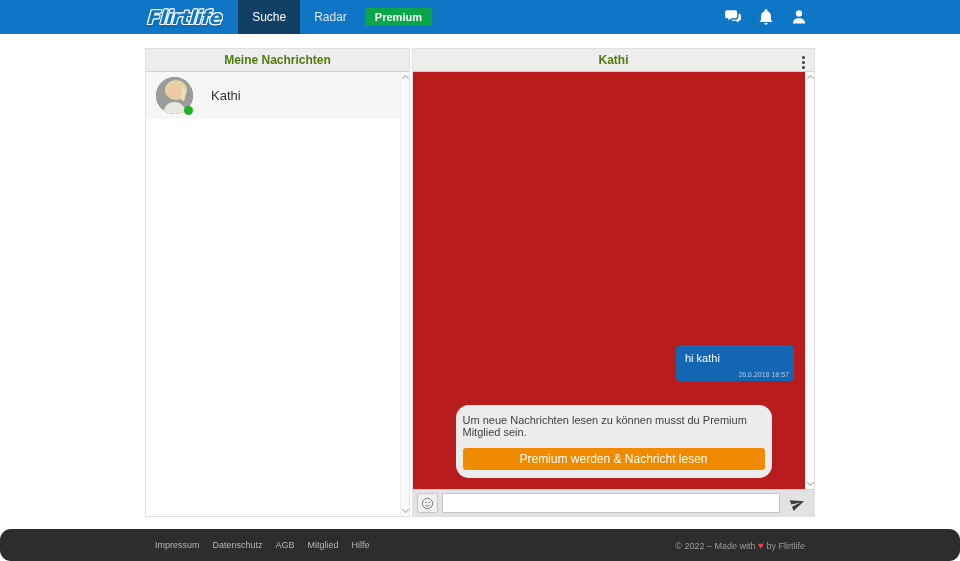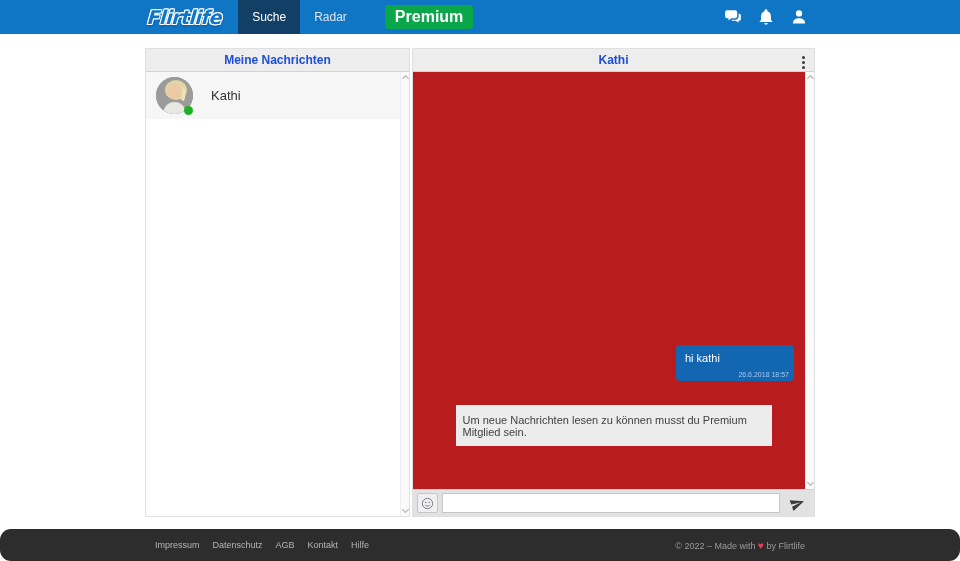--- a/index.html
+++ b/index.html
@@ -11,32 +11,32 @@
   .navbar { height:34px; background:#0f76c6; display:flex; align-items:stretch; }
   .logo { align-self:center; margin-left:148px; margin-right:16px;
     font-family:"DejaVu Sans", sans-serif; font-style:italic; font-weight:800;
     font-size:19px; letter-spacing:-0.5px; color:#0f76c6; cursor:pointer;
     text-shadow:-1px -1px 0 #fff, 1px -1px 0 #fff, -1px 1px 0 #fff, 1px 1px 0 #fff,
                  0 -1px 0 #fff, 0 1px 0 #fff, -1px 0 0 #fff, 1px 0 0 #fff, 0 2px 3px rgba(0,0,0,.35);
     transform:skewX(-5deg); }
   .nav-item { display:flex; align-items:center; padding:0 14px; color:#e5e5e5;
     font-size:12px; cursor:pointer; }
   .nav-item.active { background:#123f66; color:#fff;justify-content:center; }
-  .premium-btn { align-self:center; margin-left:24px; background:#09a74a; color:#fff;
-    font-size:16px; font-weight:bold; padding:3px 10px; border-radius:3px; border:none; cursor:pointer; }
+  .premium-btn { align-self:center; margin-left:4px; background:#09a74a; color:#fff;
+    font-size:11px; font-weight:bold; padding:3px 10px; border-radius:3px; border:none; cursor:pointer; }
   .nav-icons { margin-left:auto; display:flex; align-items:center; gap:15px; padding-right:152px; }
   .nav-icon { width:18px; height:18px; cursor:pointer; display:flex; align-items:center; justify-content:center; }
   .nav-icon svg { width:18px; height:18px; fill:#fff; }
 
   
   .main { position:absolute; left:145px; top:48px; width:670px; height:469px; display:flex; }
   .panel { background:#fff; border:1px solid #e0e0e0; display:flex; flex-direction:column; }
   .panel-header { position:relative; height:23px; background:#ededed; border-bottom:1px solid #d2d2d2;
     display:flex; align-items:center; justify-content:center;
-    font-size:12px; font-weight:bold; color:#1d4ed8; }
+    font-size:12px; font-weight:bold; color:#4d7c0f; }
 
   .left-panel { width:265px; margin-right:2px; }
   .conv-list { flex:1; position:relative; background:#fff; }
   .conv-row { height:47px; background:#f6f6f6; display:flex; align-items:center;
     padding-left:10px; cursor:pointer; }
   .avatar-wrap { position:relative; width:37px; height:37px; }
   .avatar { width:37px; height:37px; border-radius:50%; overflow:hidden; background:#9a9a9a; }
   .online-dot { position:absolute; right:0; bottom:-1px; width:9px; height:9px;
     border-radius:50%; background:#1fb125; }
   .conv-name { margin-left:18px; font-size:13px; color:#333; }
@@ -54,21 +54,21 @@
     gap:2px; padding:2px; cursor:pointer; }
   .kebab i { width:3px; height:3px; border-radius:50%; background:#3a3a3a; }
 
   .messages { flex:1; position:relative; background:#b91c1c; }
   .bubble { position:absolute; right:20px; top:273px; width:118px; min-height:36px;
     background:#1266b2; border-radius:4px; color:#fff; font-size:11px;
     padding:7px 8px 13px 9px; }
   .bubble-ts { position:absolute; right:5px; bottom:3px; font-size:7px; color:#abc9e8; }
 
   .notice { position:absolute; top:333px; left:50%; transform:translateX(-50%);
-    width:316px; background:#ececec; padding:9px 7px 8px 7px; }
+    width:316px; background:#ececec; padding:9px 7px 8px 7px;border-radius:13px; }
   .notice-text { font-size:11px; color:#3f3f3f; }
   .notice-btn { display:block; width:100%; margin-top:10px; height:22px;
     background:#f08a00; border:none; border-radius:3px; color:#fff; font-size:12px; cursor:pointer; }
 
   .input-bar { height:27px; border-top:1px solid #cfcfcf; background:#e2e2e2;
     display:flex; align-items:center; padding:3px 4px; gap:4px; }
   .emoji-btn { width:21px; height:20px; background:#f0f0f0; border:1px solid #c6c6c6;
     border-radius:2px; display:flex; align-items:center; justify-content:center; cursor:pointer; }
   .emoji-btn svg { width:13px; height:13px; stroke:#5f6b78; fill:none; stroke-width:1.6; }
   .emoji-btn svg circle.dot { fill:#5f6b78; stroke:none; }
@@ -160,20 +160,21 @@
     </div>
 
     <div class="messages">
       <div class="bubble">
         <span>hi kathi</span>
         <span class="bubble-ts">26.6.2018 18:57</span>
       </div>
 
       <div class="notice">
         <div class="notice-text">Um neue Nachrichten lesen zu können musst du Premium Mitglied sein.</div>
+        <button class="notice-btn">Premium werden &amp; Nachricht lesen</button>
       </div>
 
       <div class="sbar">
         <i class="chev up"></i>
         <i class="chev down"></i>
       </div>
     </div>
 
     <div class="input-bar">
       <button class="emoji-btn">
@@ -193,21 +194,21 @@
     </div>
   </div>
 </div>
 
 <div class="footer">
   <div class="footer-inner">
     <div class="footer-links">
       <a>Impressum</a>
       <a>Datenschutz</a>
       <a>AGB</a>
-      <a>Kontakt</a>
+      <a>Mitglied</a>
       <a>Hilfe</a>
     </div>
     <div class="copyright">
       <span>© 2022 – Made with</span>
       <span class="heart">♥</span>
       <span>by Flirtlife</span>
     </div>
   </div>
 </div>
 

